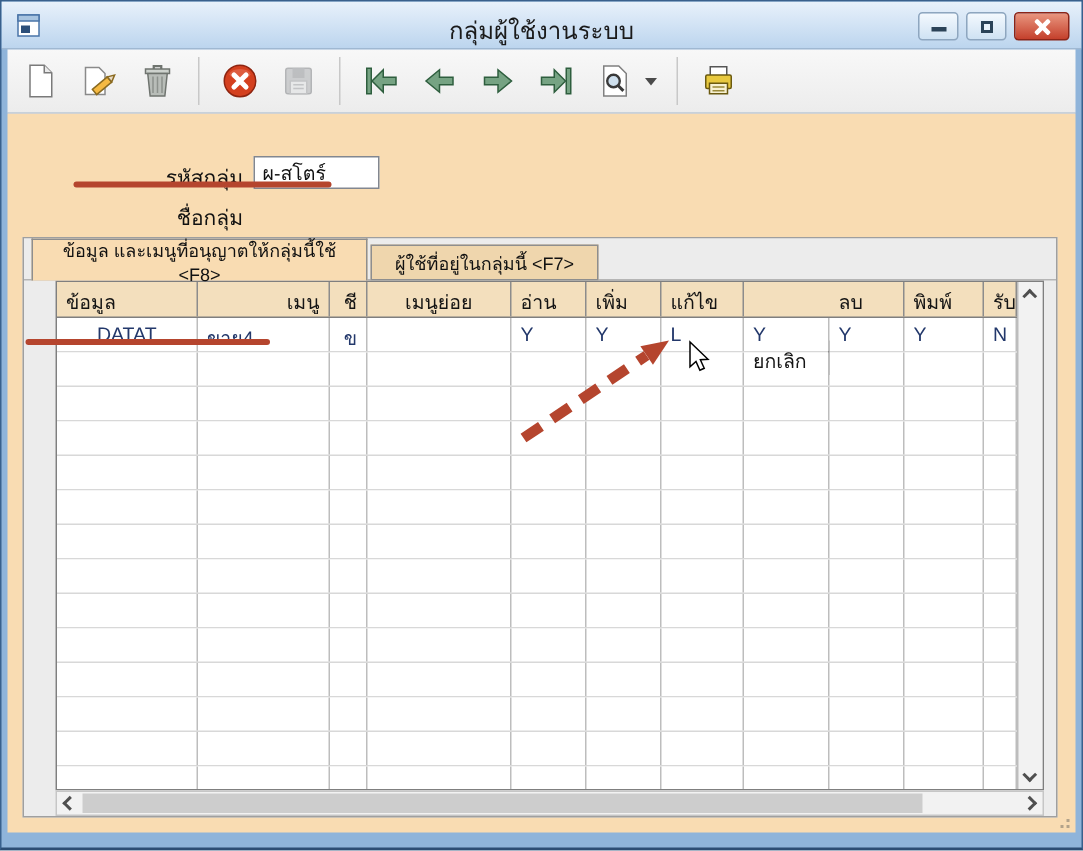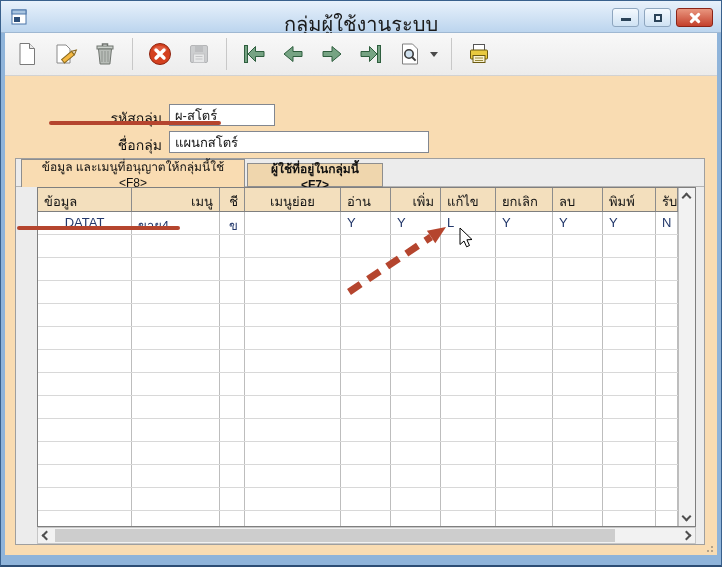--- a/index.html
+++ b/index.html
@@ -12,21 +12,21 @@
     overflow:hidden;
   }
   .titlebar{
     position:relative;height:32px;
     background:linear-gradient(#e8f1fb,#bcd5ee);
     border-bottom:1px solid #9fb8d2;
   }
   .app-icon{position:absolute;left:10px;top:8px;width:16px;height:16px;}
   .title-text{
     position:absolute;left:0;right:0;top:7px;text-align:center;
-    font-size:20px;color:#1a1a1a;
+    font-size:16px;color:#1a1a1a;
   }
   .caption-buttons{position:absolute;right:8px;top:7px;display:flex;gap:5px;}
   .cap-btn{
     width:27px;height:19px;border:1px solid #8ea6bf;border-radius:3px;
     background:linear-gradient(#f4f9fe,#cfe2f3);
     position:relative;cursor:default;
   }
   .cap-btn.close{width:37px;border-color:#8b2418;background:linear-gradient(#e9967f,#c4402c);}
   .glyph-min{position:absolute;left:8px;top:9px;width:10px;height:3px;background:#2b4358;}
   .glyph-restore{position:absolute;left:9px;top:5px;width:8px;height:8px;border:2px solid #2b4358;background:#e9f2fa;}
@@ -58,21 +58,21 @@
     position:absolute;left:10px;top:82px;width:690px;height:387px;
     background:#ececec;border:1px solid #9f9f9f;
   }
   .tabstrip{position:absolute;left:0;top:0;right:0;height:28px;background:#ececec;border-bottom:1px solid #b5b5b5;}
   .tab{
     position:absolute;font-size:12px;color:#111;text-align:center;
     border:1px solid #8e8e8e;background:#f8dcb4;
     display:flex;align-items:center;justify-content:center;padding:0 8px;
   }
   .tab.active{left:5px;top:0;height:28px;width:224px;border-bottom:none;z-index:2;background:#f9dcb2;}
-  .tab.inactive{left:231px;top:4px;height:24px;width:136px;background:#efd6ad;font-weight:bold;}
+  .tab.inactive{left:231px;top:4px;height:24px;width:152px;background:#efd6ad;}
   .grid{
     position:absolute;left:21px;top:28px;width:659px;height:340px;
     background:#fff;border:1px solid #7f7f7f;overflow:hidden;
   }
   .grid-cells{position:absolute;left:0;top:0;width:641px;}
   .hrow{display:flex;height:24px;background:#f3dfbd;border-bottom:1px solid #7f7f7f;}
   .hcell{
     flex:0 0 auto;height:100%;font-size:13px;color:#141414;
     border-right:1px solid #8c8c8c;padding:3px 6px 0 6px;overflow:hidden;white-space:nowrap;
   }
@@ -206,41 +206,40 @@
           <rect x="4.5" y="9" width="17" height="9" rx="1" fill="#e8c93f" stroke="#6b5a10"></rect>
           <rect x="7" y="14.5" width="12" height="7" fill="#f7f1d2" stroke="#6b5a10"></rect>
           <path d="M9 17h8M9 19.5h8" stroke="#9a8a3a"></path>
         </svg>
       </div>
     </div>
 
     <div class="content">
 
       <label class="fld-label" style="left:55px;top:31px;">รหัสกลุ่ม</label>
-      <input class="fld-input" style="left: 164px; top: 28px; width: 106px;" value="ผ-สโตร์">
+      <input class="fld-input" style="left: 164px; top: 28px; width: 84px;" value="ผ-สโตร์">
 
       <label class="fld-label" style="left:55px;top:58px;text-align:right;">ชื่อกลุ่ม</label>
-      <input class="fld-input" style="left: 164px; top: 55px; width: 260px;" value="แผนกสโตร์">
 
       <div class="panel">
         <div class="tabstrip"></div>
         <div class="tab active">ข้อมูล และเมนูที่อนุญาตให้กลุ่มนี้ใช้  &lt;F8&gt;</div>
         <div class="tab inactive">ผู้ใช้ที่อยู่ในกลุ่มนี้  &lt;F7&gt;</div>
 
         <div class="grid">
           <div class="grid-cells">
             <div class="hrow">
                 <div class="hcell" style="width: 94px; text-align: left;">ข้อมูล</div>
                 <div class="hcell" style="width: 88px; text-align: right;">เมนู</div>
                 <div class="hcell" style="width: 25px; text-align: right;">ชี</div>
                 <div class="hcell" style="width: 96px; text-align: center;">เมนูย่อย</div>
                 <div class="hcell" style="width: 50px; text-align: left;">อ่าน</div>
-                <div class="hcell" style="width: 50px; text-align: right;">เพิ่ม</div>
+                <div class="hcell" style="width: 50px; text-align: left;">เพิ่ม</div>
                 <div class="hcell" style="width: 55px; text-align: left;">แก้ไข</div>
-                <div class="hcell" style="width: 57px; text-align: left;">ยกเลิก</div>
+                <div class="hcell" style="width: 57px; text-align: left; margin-top: 39px;">ยกเลิก</div>
                 <div class="hcell" style="width: 50px; text-align: left;">ลบ</div>
                 <div class="hcell" style="width: 53px; text-align: left;">พิมพ์</div>
                 <div class="hcell" style="width: 22px; text-align: left;">รับ</div>
               </div>
             <div>
                 <div class="grow">
                   <div class="gcell" style="width: 94px; text-align: center; text-decoration: underline;">DATAT</div>
                   <div class="gcell" style="width: 88px; text-align: left;">ขาย4</div>
                   <div class="gcell" style="width: 25px; text-align: right;">ข</div>
                   <div class="gcell" style="width: 96px; text-align: center;"></div>

